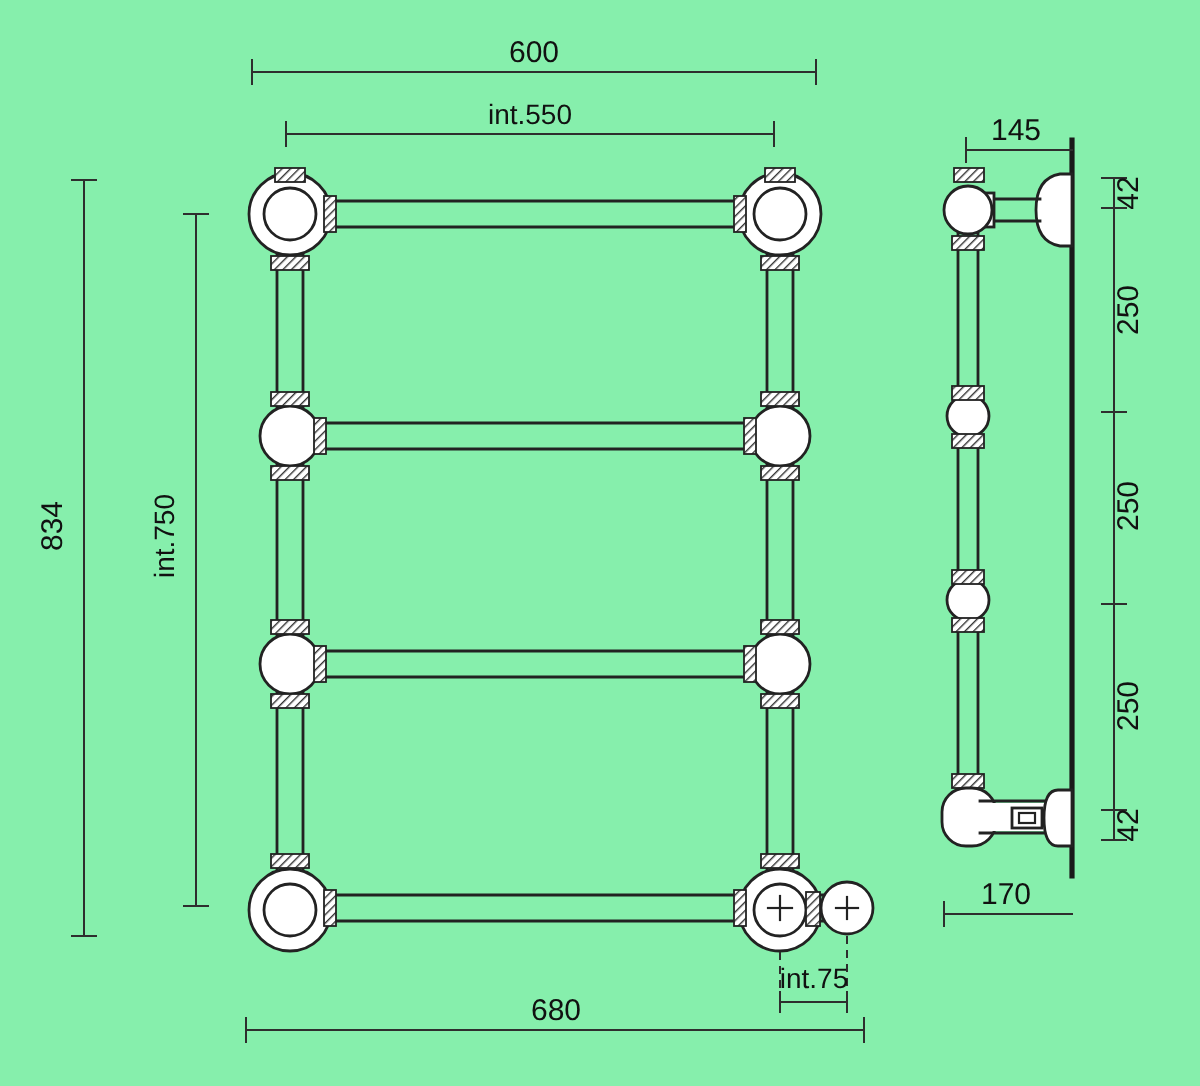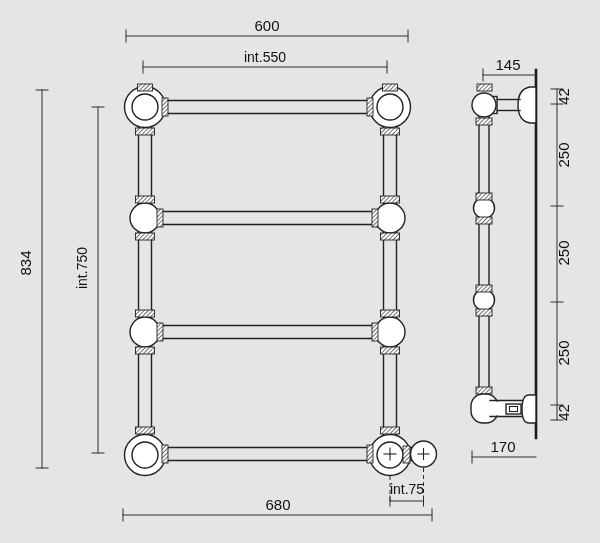--- a/index.html
+++ b/index.html
@@ -1,16 +1,16 @@
 <!DOCTYPE html>
 <html><head>
 <meta charset="utf-8">
 <style>
   html,body{margin:0;padding:0;background:#ffffff;}
-  #stage{position:relative;width:600px;height:543px;background:#e5e5e5;overflow:hidden;
+  #stage{position:relative;width:600px;height:543px;background:#86efac;overflow:hidden;
          font-family:"Liberation Sans", sans-serif;}
   svg{display:block;}
   .ln   {stroke:#222222;stroke-width:1.4;fill:none;stroke-linecap:square;}
   .lnth {stroke:#222222;stroke-width:1.1;fill:none;stroke-linecap:square;}
   .ball {fill:#ffffff;stroke:#222222;stroke-width:1.4;}
   .wfill{fill:#ffffff;stroke:none;}
   .sock {fill:url(#hatch);stroke:#222222;stroke-width:0.9;}
   .dim  {stroke:#2e2e2e;stroke-width:1;fill:none;stroke-linecap:square;}
   .dash {stroke:#2e2e2e;stroke-width:1;fill:none;stroke-dasharray:4 3;}
   .dimtext{font-family:"Liberation Sans", sans-serif;font-size:15px;fill:#111111;}

